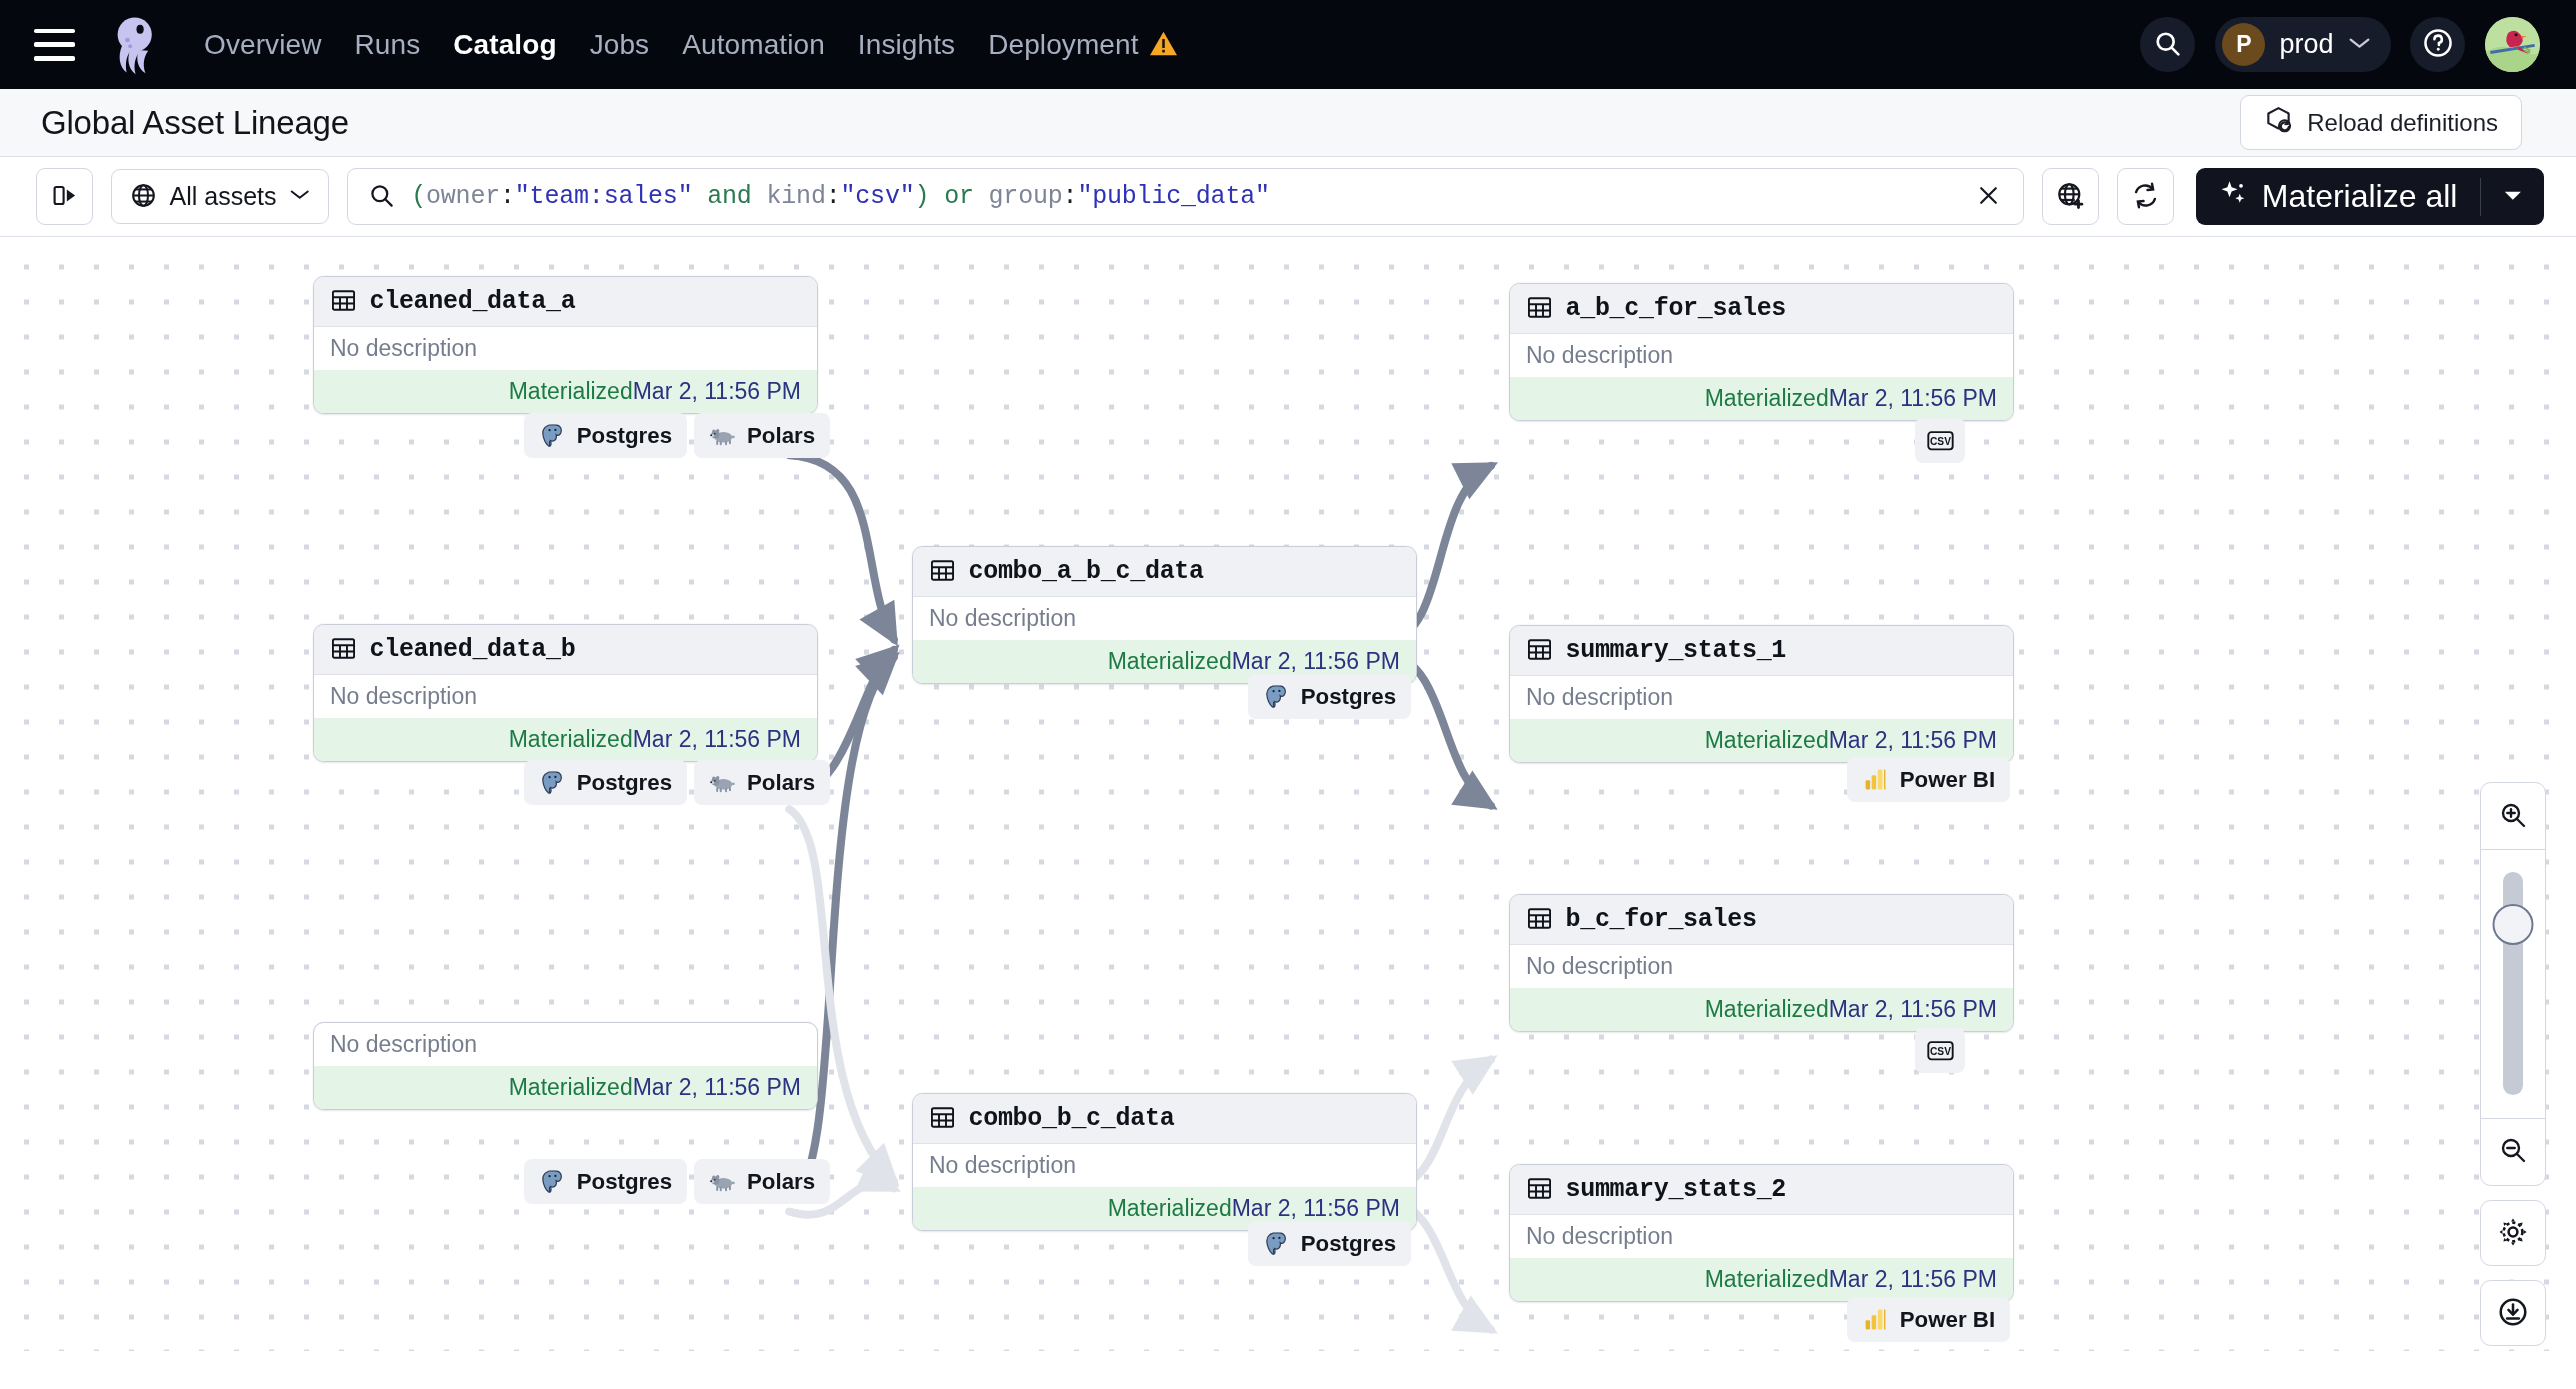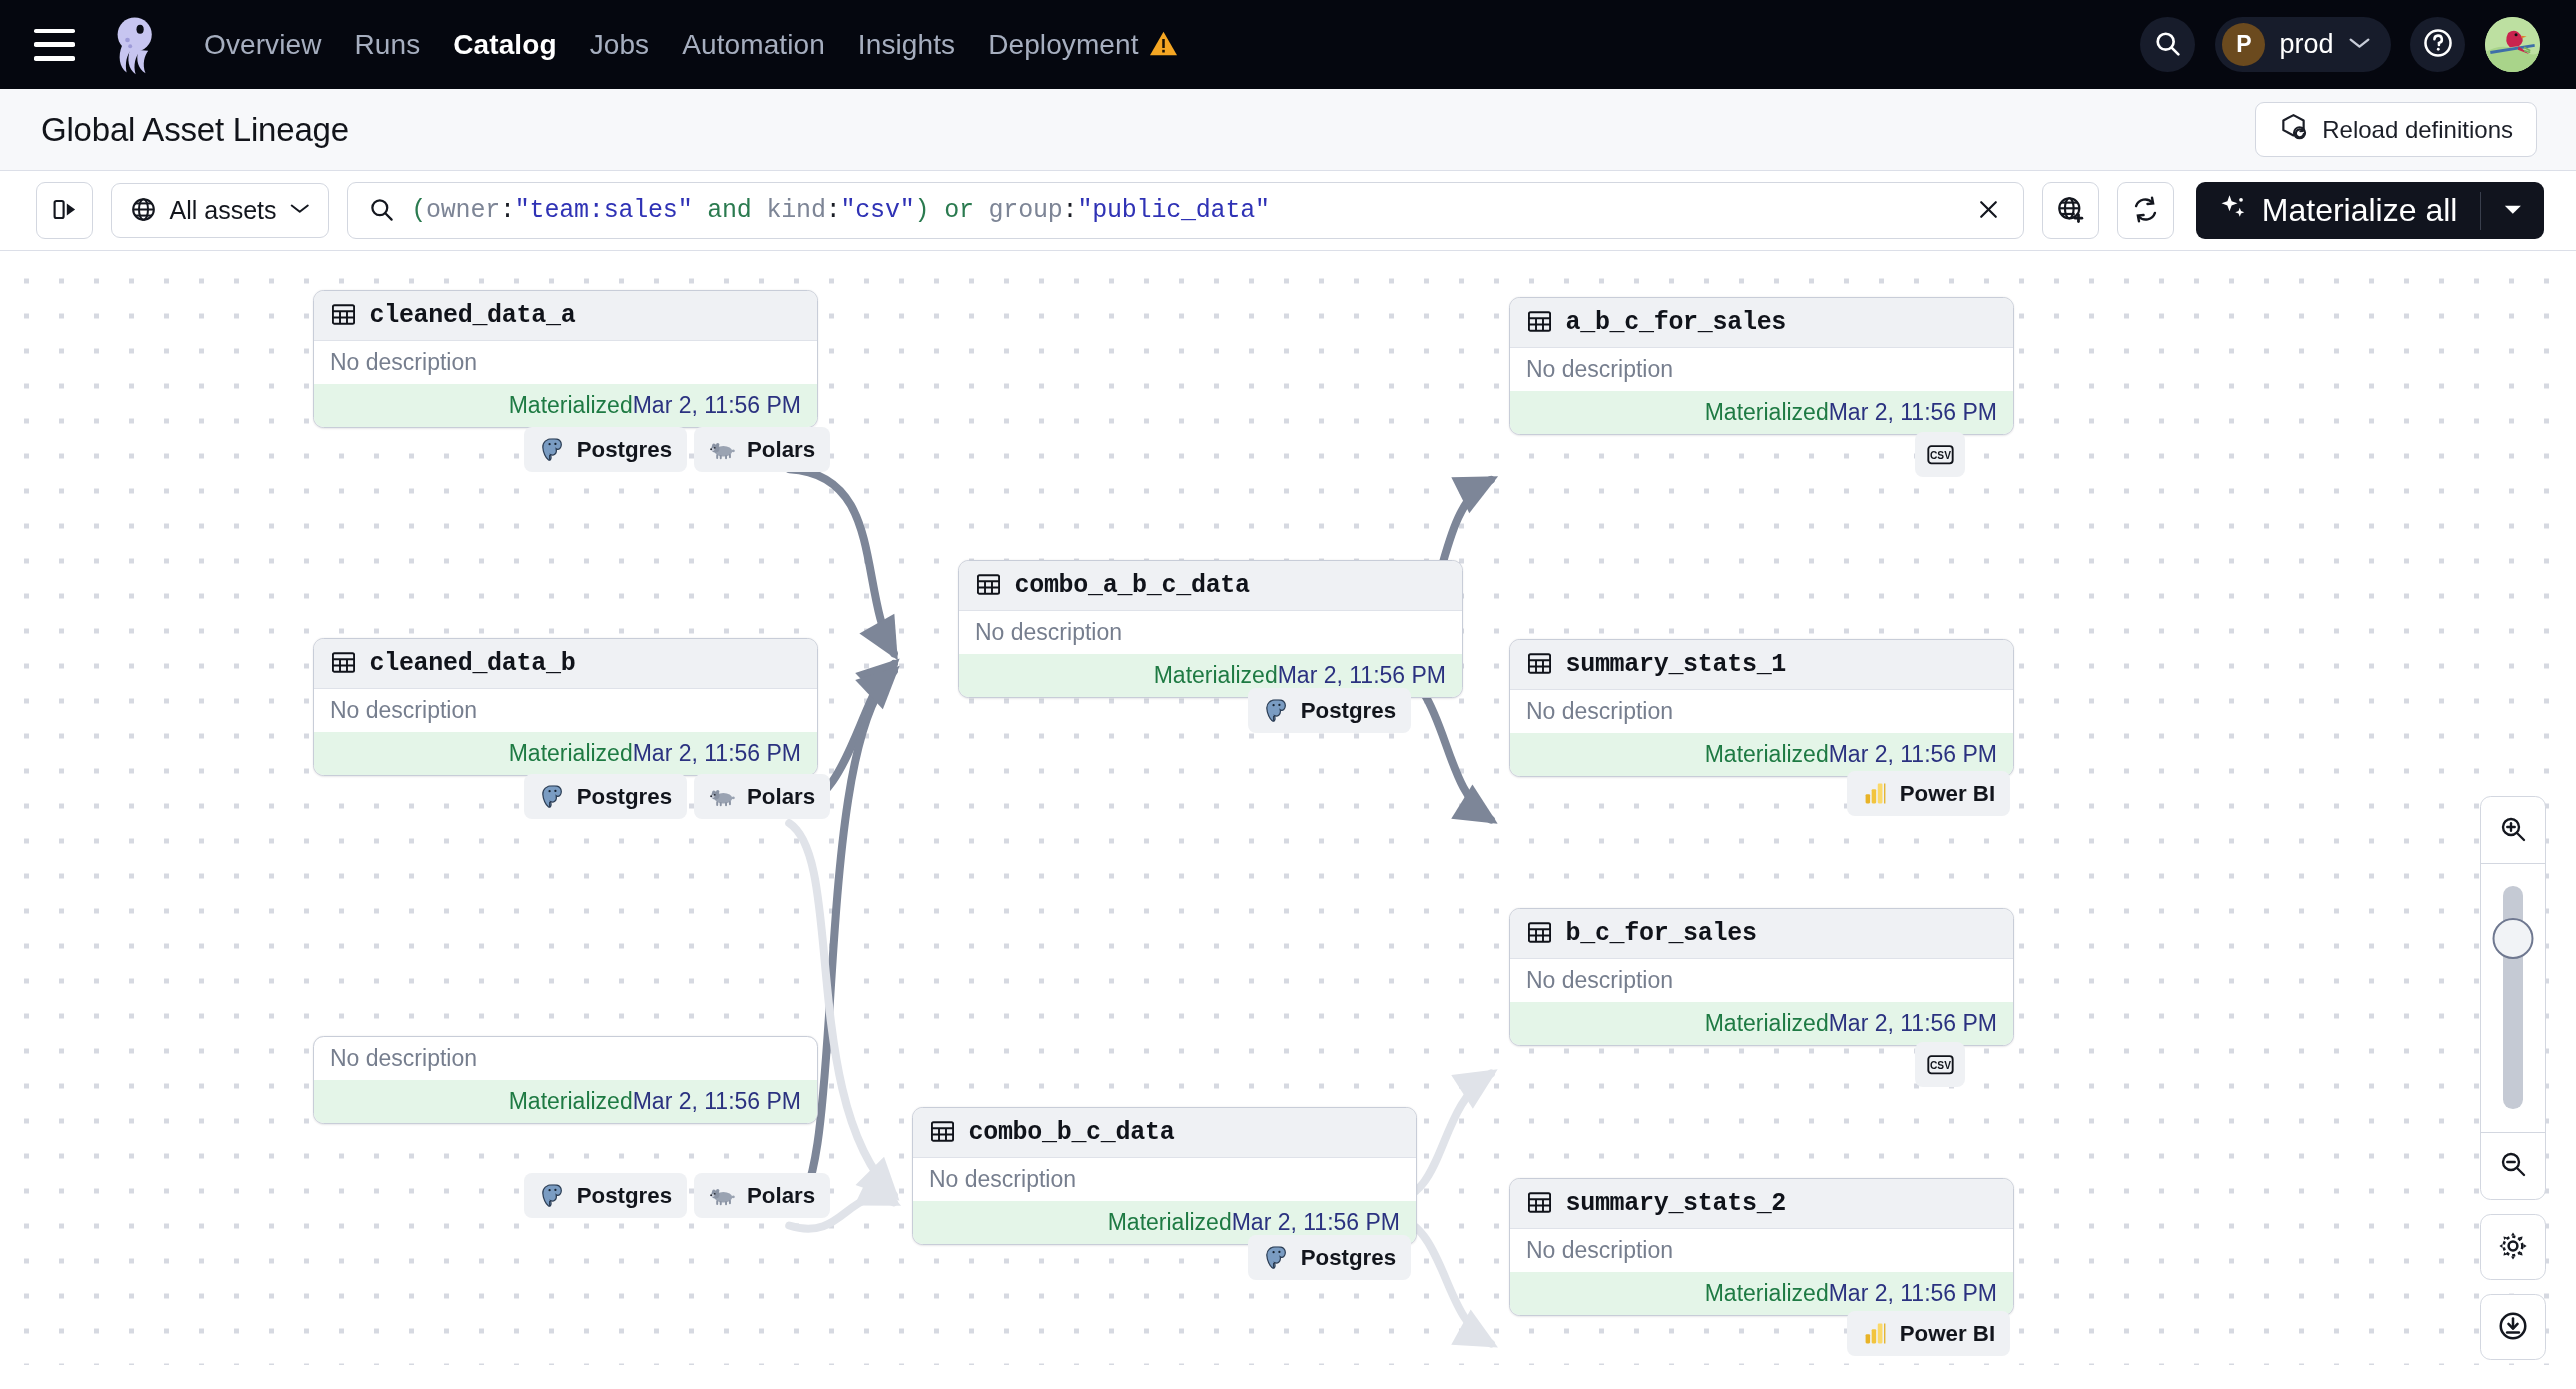--- a/index.html
+++ b/index.html
@@ -45,23 +45,23 @@
   }
   .deploy-name { color:#fff; font-size:27px; }
   .avatar-img {
     width: 55px; height:55px; border-radius:50%;
     background: radial-gradient(circle at 40% 40%, #c9e6b0, #a8d48a);
     overflow:hidden; cursor:pointer; flex:0 0 auto;
   }
 
   
   .pagehead {
-    height: 82px; background:#F7F8FA;
+    height: 68px; background:#F7F8FA;
     border-bottom: 0.9px solid #DCDFE8;
-    display:flex; align-items:center; padding: 0 39px 0 41px;
+    display:flex; align-items:center; padding: 0 54px 0 41px;
   }
   .pagetitle { font-size: 33px; color:#12141A; font-weight:400; letter-spacing:-0.2px;}
   .reload-btn {
     margin-left:auto; height: 55px; border:0.9px solid #D3D7E0; border-radius:9px;
     background:#FFFFFF; display:flex; align-items:center; gap:14.3px;
     padding: 0 23px; font-size:24px; color:#1B1E27; cursor:pointer;
   }
 
   
   .toolbar {
@@ -428,21 +428,21 @@
           <span class="st-time">Mar 2, 11:56 PM</span>
         </div>
       </div>
       <div class="node" style="left: 313px; top: 785px;">
         <div class="node-desc">No description</div>
         <div class="node-status">
           <span class="st-label">Materialized</span>
           <span class="st-time">Mar 2, 11:56 PM</span>
         </div>
       </div>
-      <div class="node" style="left: 912px; top: 309px; margin-left: 46px;">
+      <div class="node" style="left: 912px; top: 309px;">
         <div class="node-head">
           <span><svg width="27" height="27" viewBox="0 0 24 24" fill="none" stroke="#10131A" stroke-width="1.7">
   <rect x="2.6" y="3.8" width="18.8" height="16.4" rx="1.4"></rect>
   <line x1="2.6" y1="9.1" x2="21.4" y2="9.1"></line>
   <line x1="2.6" y1="14.6" x2="21.4" y2="14.6"></line>
   <line x1="8.9" y1="9.1" x2="8.9" y2="20.2"></line>
   <line x1="15.1" y1="9.1" x2="15.1" y2="20.2"></line>
             </svg></span>
           <span class="node-name">combo_a_b_c_data</span>
         </div>

